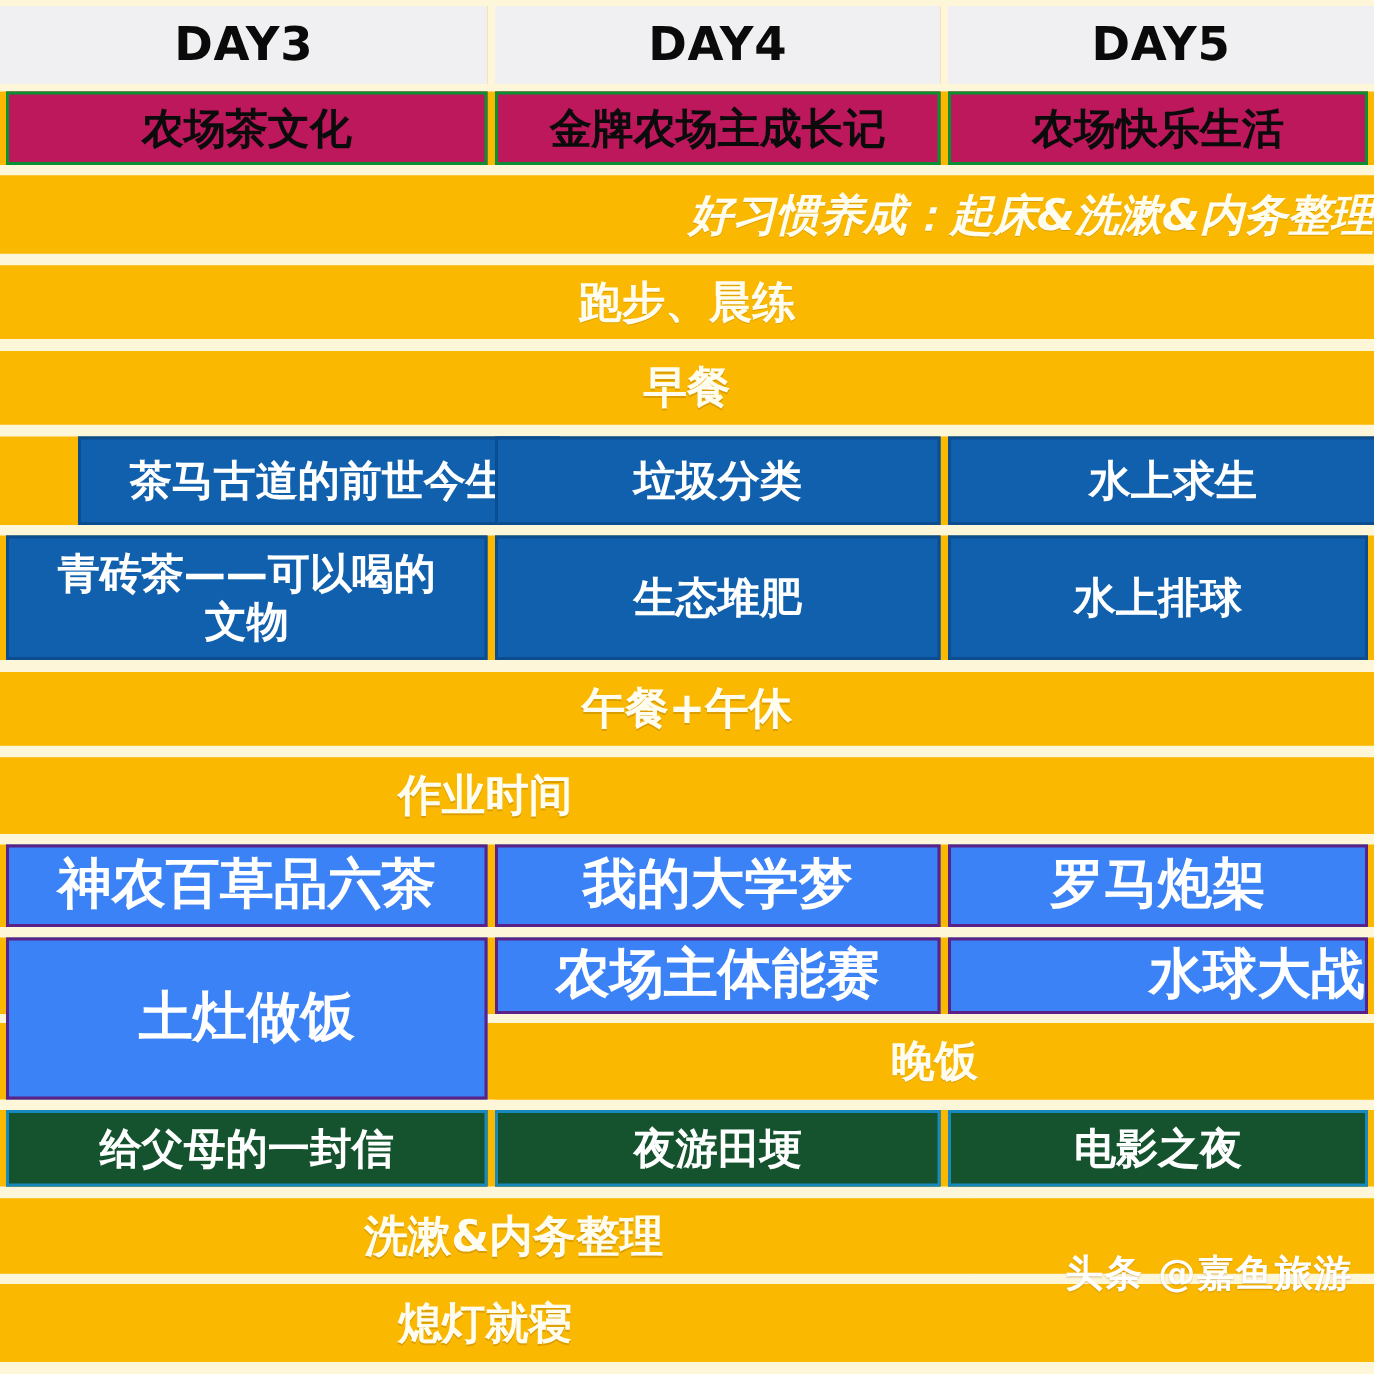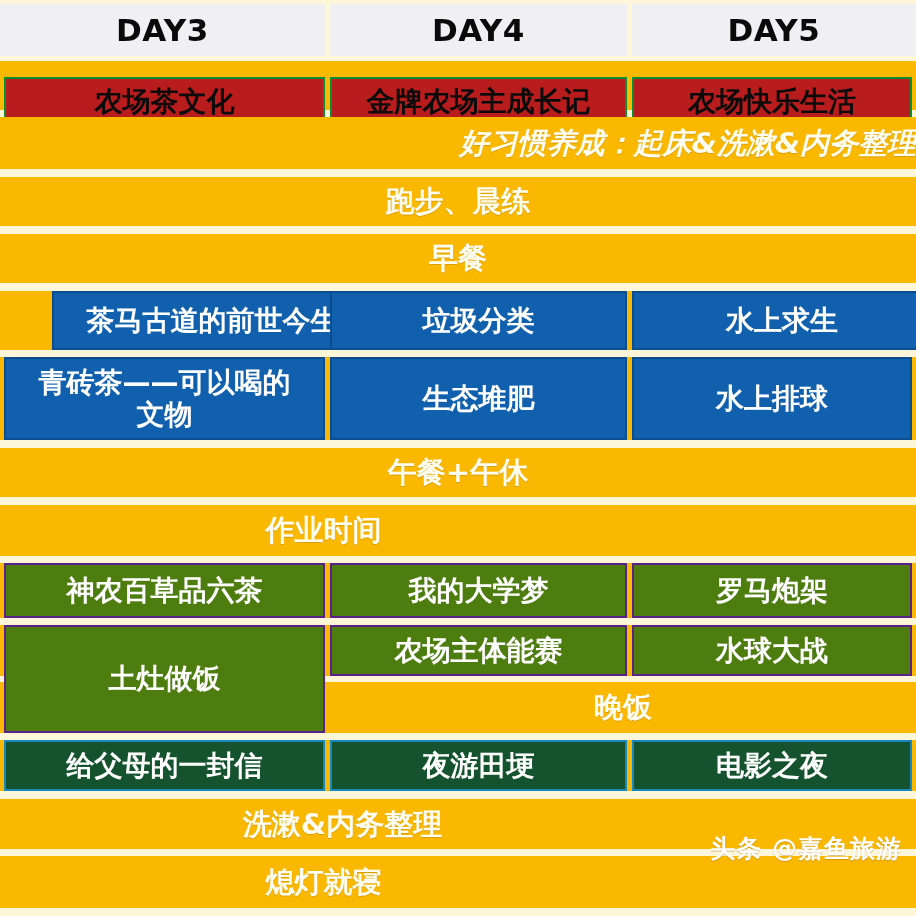--- a/index.html
+++ b/index.html
@@ -30,46 +30,45 @@
 
   
   .sk-head {
     background: #f0f0f2;
     color: #0a0a0a;
     font-weight: 700;
     font-size: 31px;
     letter-spacing: 0.5px;
   }
   .sk-green {
-    background: #b91c1c;
+    background: #be185d;
     color: #0b0b0b;
     font-weight: 700;
     font-size: 28px;
     border: 2px solid #0b8f33;
-    margin-top: 16px;
   }
   .sk-yellow {
     background: #fbb800;
     color: #fffdf0;
     font-weight: 700;
     font-size: 29px;
     text-shadow: 0 1px 0 rgba(160,110,0,.35);
   }
   .sk-blue {
     background: #1060ad;
     color: #ffffff;
     font-weight: 700;
     font-size: 28px;
     border: 2px solid #0b4d8e;
   }
   .sk-purple {
-    background: #4d7c0f;
-    color: #ffffff;
-    font-weight: 700;
-    font-size: 28px;
+    background: #3b82f6;
+    color: #ffffff;
+    font-weight: 700;
+    font-size: 36px;
     border: 2px solid #5a2189;
   }
   .sk-ltblue {
     background: #14532d;
     color: #ffffff;
     font-weight: 700;
     font-size: 28px;
     border: 2px solid #1789bf;
   }
 
@@ -198,21 +197,21 @@
   <div class="cell sk-purple" style="left:632px;top:563px;width:280px;height:55px;">
     <span>罗马炮架</span>
   </div>
 
   <div class="cell sk-purple" style="left:4px;top:625px;width:321px;height:108px;">
     <span>土灶做饭</span>
   </div>
   <div class="cell sk-purple" style="left:330px;top:625px;width:297px;height:51px;">
     <span>农场主体能赛</span>
   </div>
-  <div class="cell sk-purple" style="left:632px;top:625px;width:280px;height:51px;">
+  <div class="cell sk-purple" style="left:632px;top:625px;width:280px;height:51px;justify-content:flex-end;">
     <span>水球大战</span>
   </div>
 
   <div class="cell sk-yellow" style="left:330px;top:682px;width:586px;height:51px;">
     <span>晚饭</span>
   </div>
 
   <div class="cell sk-ltblue" style="left:4px;top:740px;width:321px;height:51px;">
     <span>给父母的一封信</span>
   </div>

